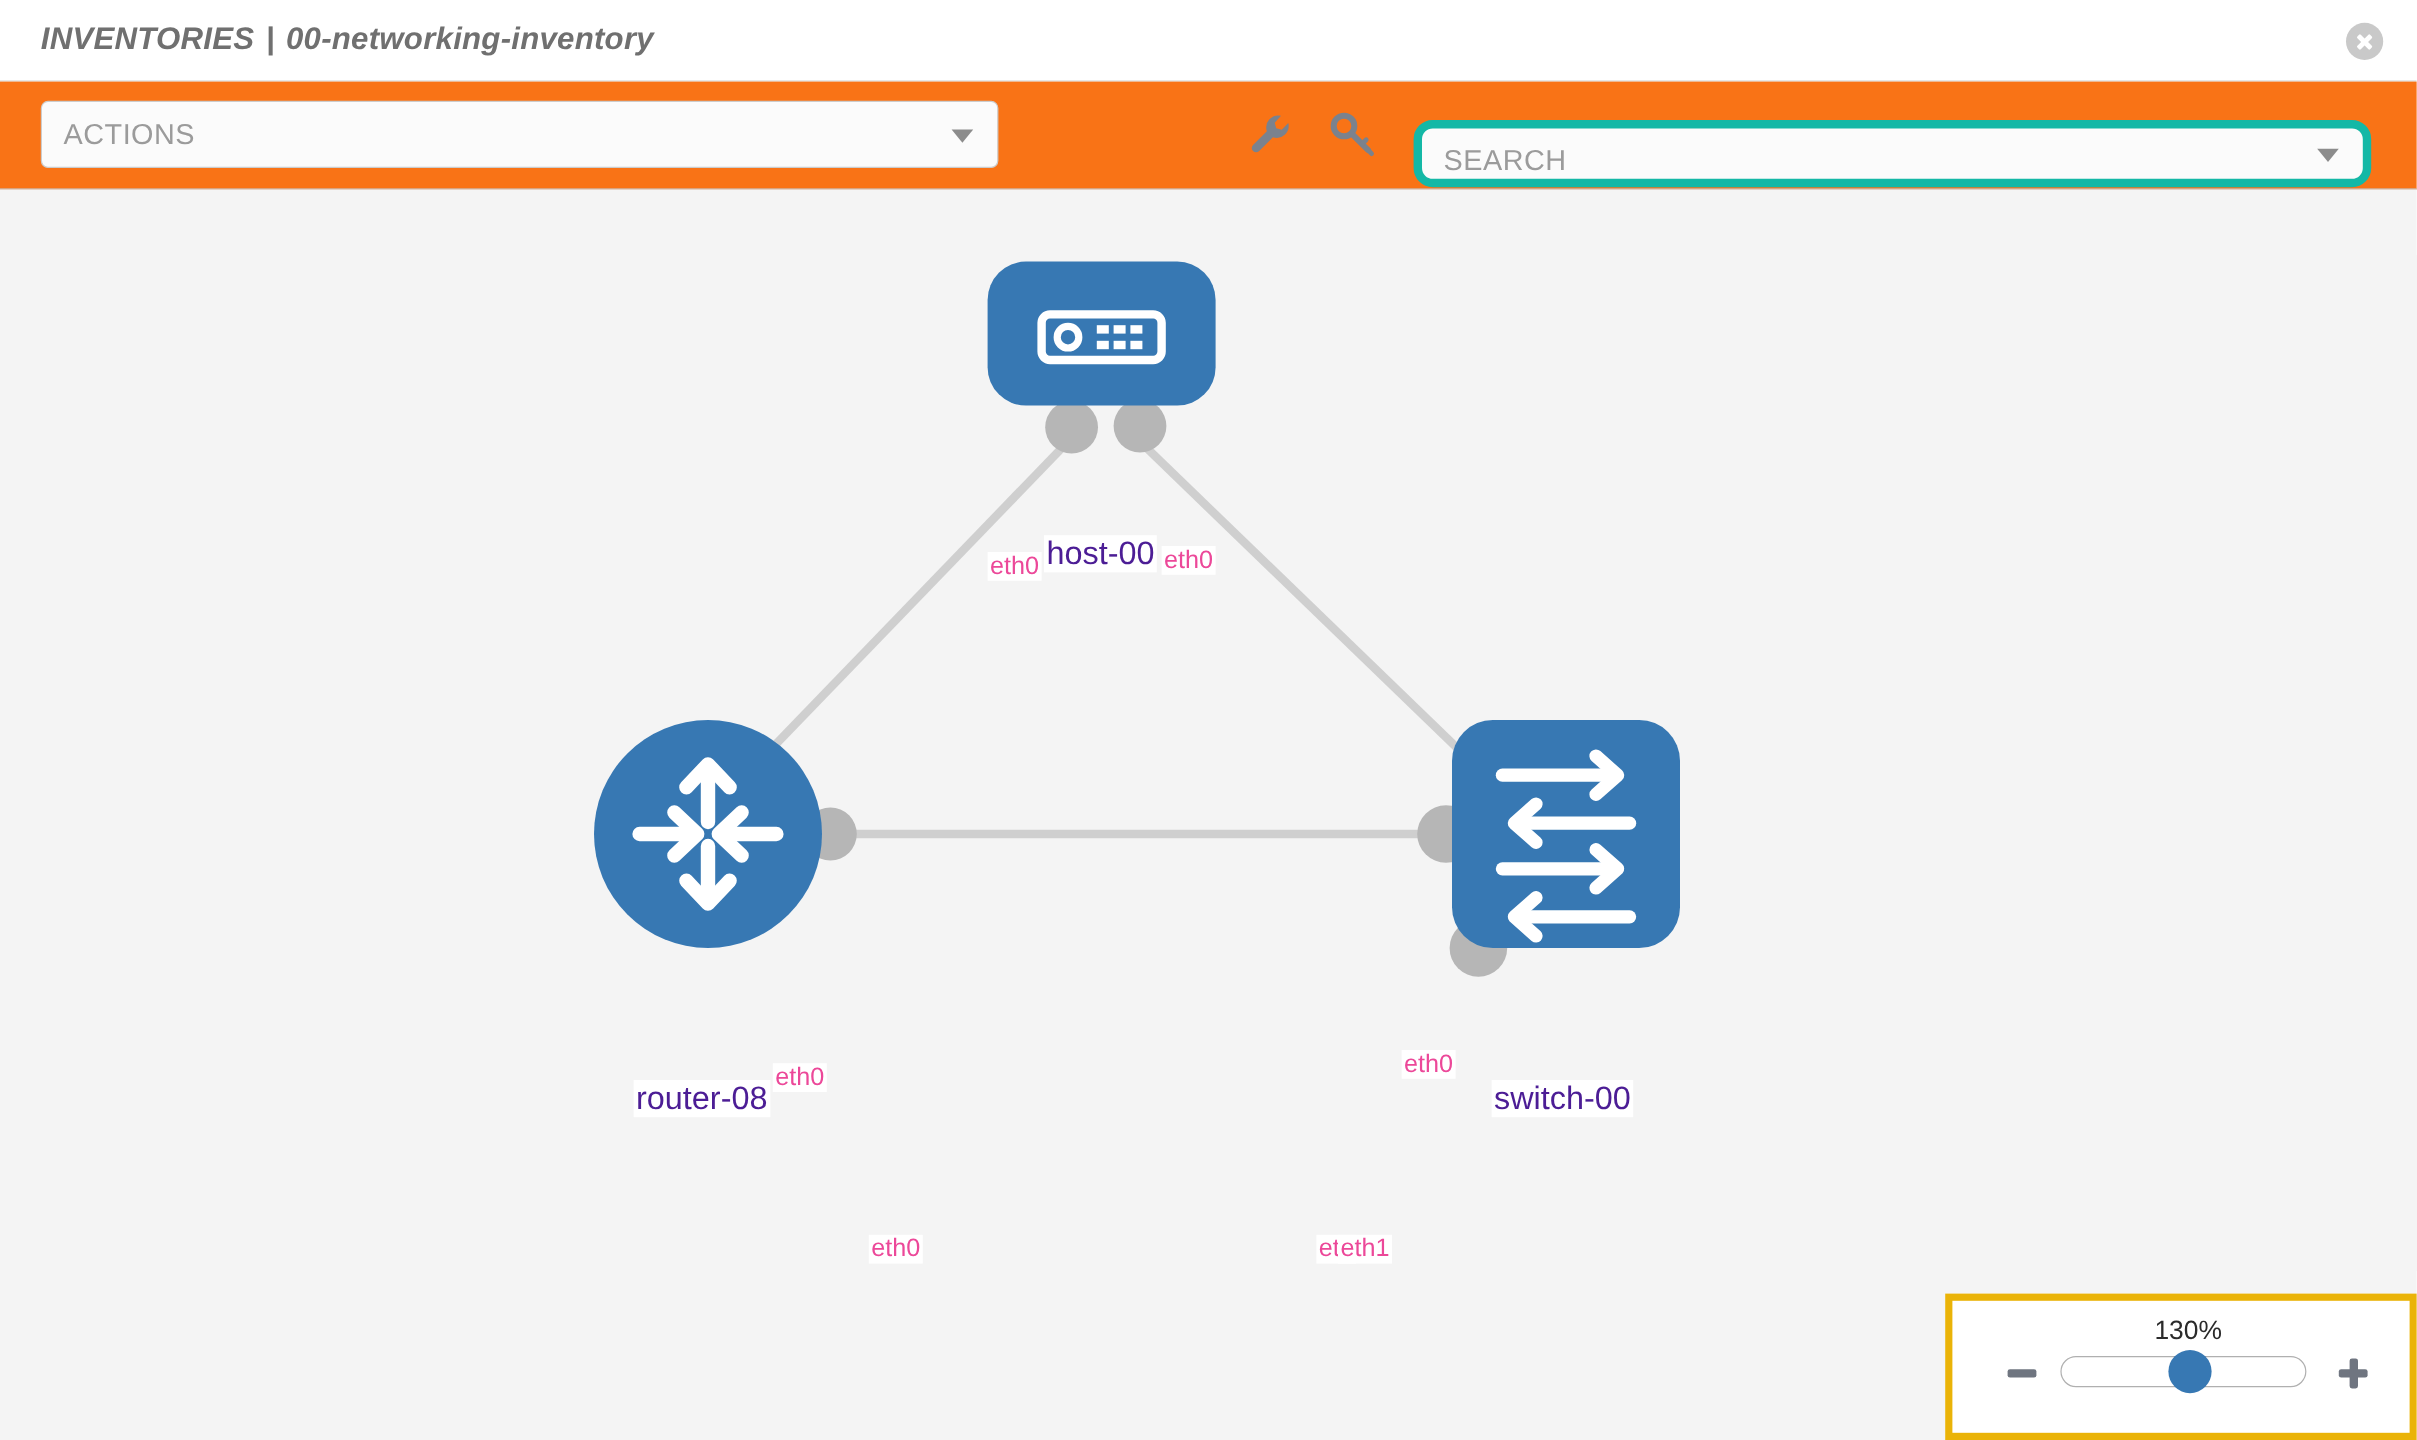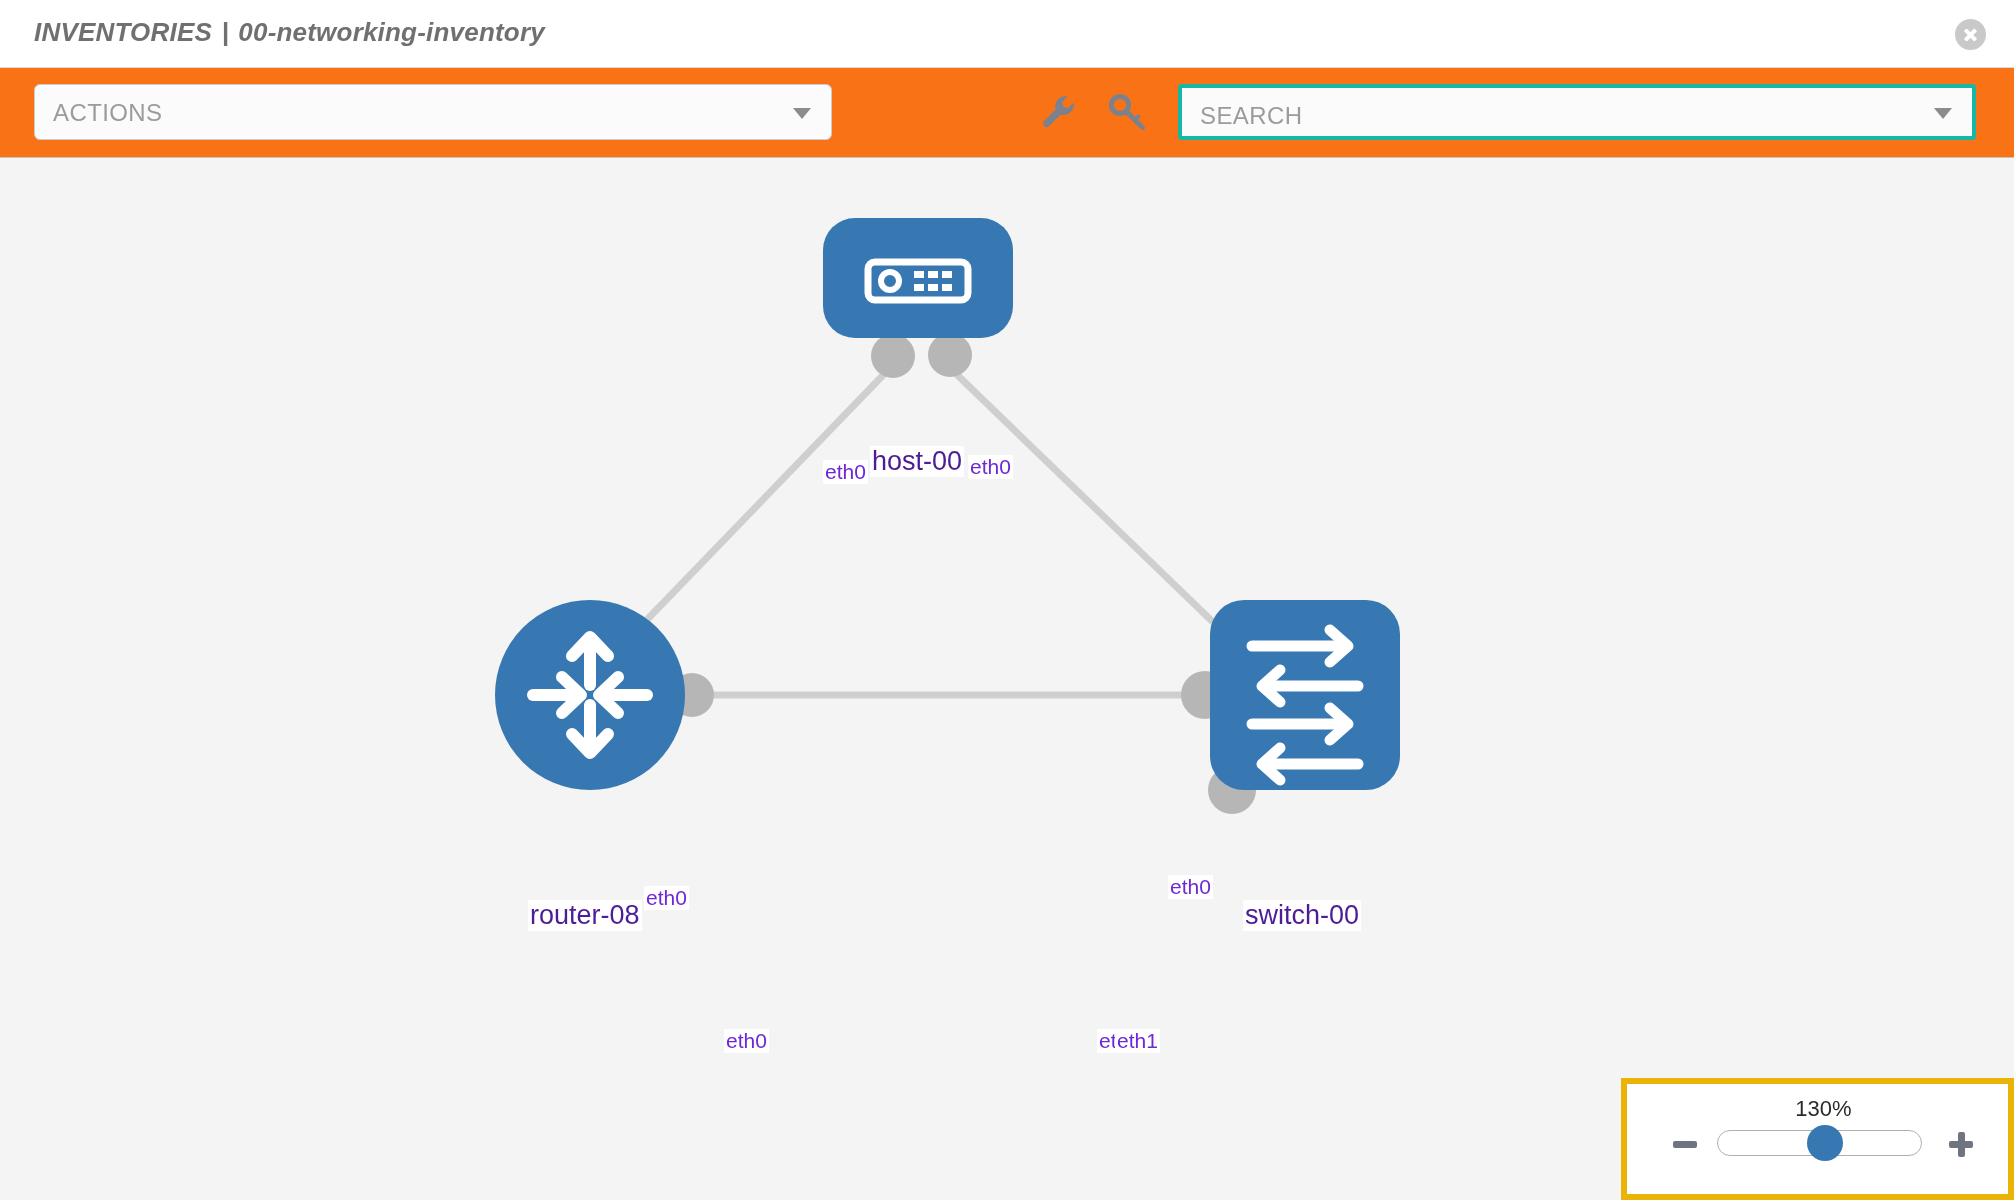--- a/index.html
+++ b/index.html
@@ -114,26 +114,26 @@
     width: 42px;
     height: 42px;
     cursor: pointer;
   }
   .wrench-icon { left: 1037px; }
   .key-icon    { left: 1105px; }
 
   .search-box {
     position: absolute;
     left: 1178px;
-    top: 16px;
+    top: 32px;
     width: 798px;
     height: 56px;
     background: #fbfbfb;
-    border: 4px solid #14b8a6;
-    border-radius: 4px;
+    border: 7px solid #14b8a6;
+    border-radius: 16px;
     box-sizing: border-box;
     cursor: text;
   }
   .search-box .label {
     position: absolute;
     left: 18px;
     top: 14px;
     font-size: 24px;
     color: #9b9b9b;
     letter-spacing: 0.4px;
@@ -156,21 +156,21 @@
     font-size: 27px;
     color: #4c1d95;
     background: #ffffff;
     white-space: nowrap;
     padding: 0 2px;
     line-height: 1.15;
   }
   .edge-label {
     position: absolute;
     font-size: 21px;
-    color: #6d28d9;
+    color: #ec4899;
     background: #ffffff;
     white-space: nowrap;
     padding: 0 2px;
     line-height: 1.15;
   }
 
   
   .zoom-panel {
     position: absolute;
     left: 1621px;

